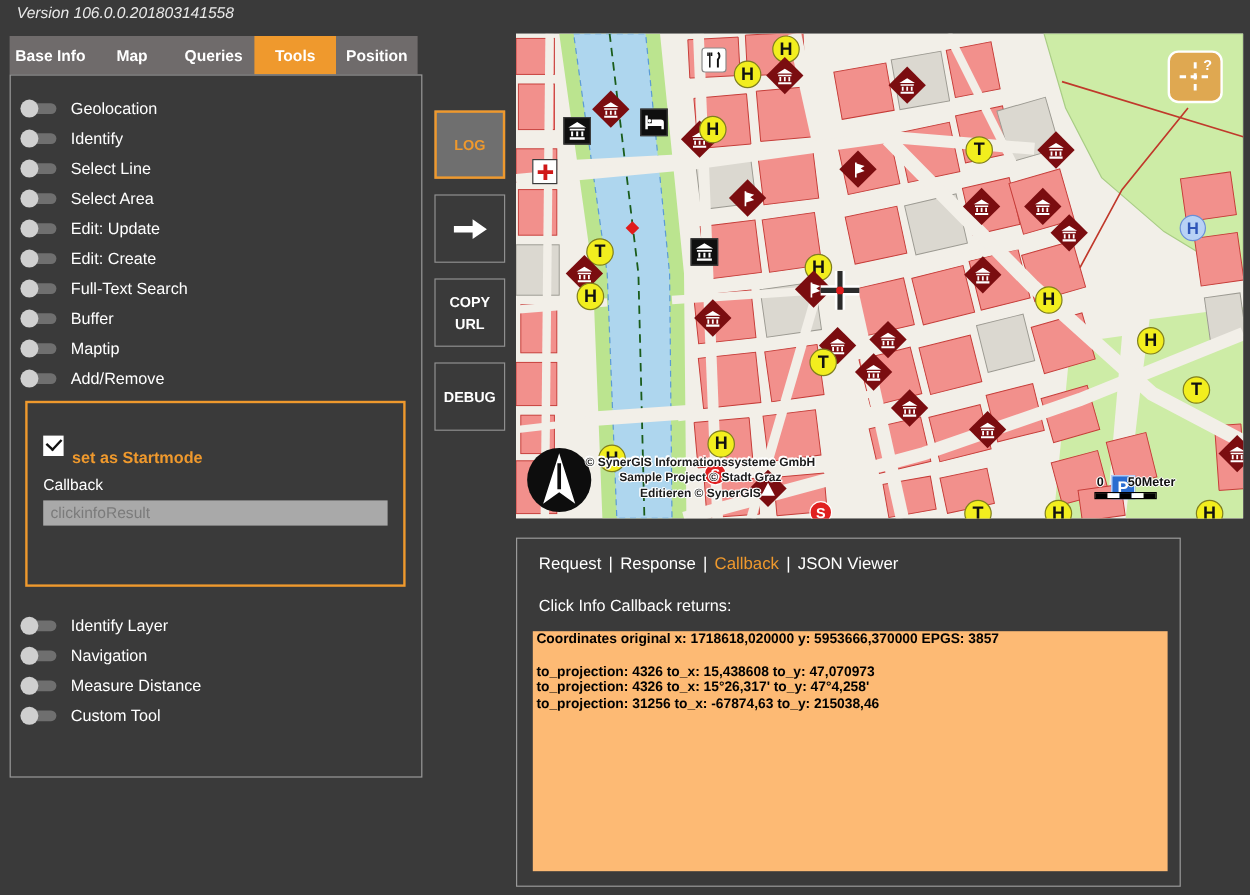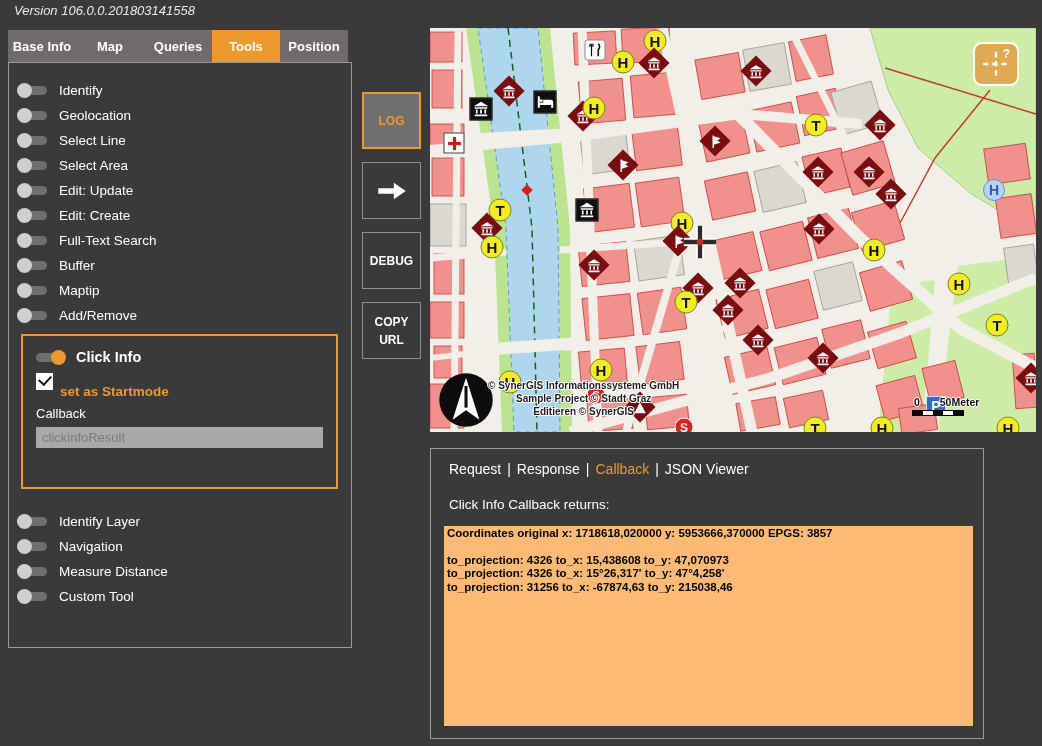--- a/index.html
+++ b/index.html
@@ -105,32 +105,32 @@
       <div class="tab active">Tools</div>
       <div class="tab">Position</div>
   </div>
 
   <div class="tools-panel">
     <div class="toggle-list top">
         <div class="toggle-row">
           <span class="toggle">
             <span class="knob"></span>
           </span>
+          <span class="toggle-label">Geolocation</span>
+        </div>
+        <div class="toggle-row">
+          <span class="toggle">
+            <span class="knob"></span>
+          </span>
           <span class="toggle-label">Identify</span>
         </div>
         <div class="toggle-row">
           <span class="toggle">
             <span class="knob"></span>
           </span>
-          <span class="toggle-label">Geolocation</span>
-        </div>
-        <div class="toggle-row">
-          <span class="toggle">
-            <span class="knob"></span>
-          </span>
           <span class="toggle-label">Select Line</span>
         </div>
         <div class="toggle-row">
           <span class="toggle">
             <span class="knob"></span>
           </span>
           <span class="toggle-label">Select Area</span>
         </div>
         <div class="toggle-row">
           <span class="toggle">
@@ -164,26 +164,20 @@
         </div>
         <div class="toggle-row">
           <span class="toggle">
             <span class="knob"></span>
           </span>
           <span class="toggle-label">Add/Remove</span>
         </div>
     </div>
 
     <div class="clickinfo-box">
-      <div class="toggle-row">
-        <span class="toggle on">
-            <span class="knob"></span>
-          </span>
-        <span class="ci-title">Click Info</span>
-      </div>
       <div class="check-row checked">
           <span class="checkbox"></span>
           <span class="check-label">set as Startmode</span>
         </div>
       <div class="cb-label">Callback</div>
       <input class="cb-input" type="text" placeholder="clickinfoResult" style="">
     </div>
 
     <div class="toggle-list bottom">
       <div class="toggle-row">
@@ -218,25 +212,25 @@
         <span class="btn-label">LOG</span>
 
       </button>
       <button class="action-btn icon-arrow-right">
 
         <svg viewBox="0 0 34 24">
           <path d="M2 9 H19 V3 L32 12 L19 21 V15 H2 Z" fill="#fff"></path>
         </svg>
       </button>
       <button class="action-btn">
-        <span class="btn-label">DEBUG</span>
+        <span class="btn-label">COPY URL</span>
 
       </button>
       <button class="action-btn">
-        <span class="btn-label">COPY URL</span>
+        <span class="btn-label">DEBUG</span>
 
       </button>
   </div>
 
   <div class="map">
     <svg class="map-base" viewBox="0 0 606 404" preserveAspectRatio="none">
       <rect width="606" height="404" fill="#f2efe8"></rect>
       <path d="M440,0 L606,0 L606,205 L540,165 L488,120 L458,62 Z" fill="#cdeca6" stroke="#a9cd85" stroke-width="1"></path>
       <path d="M528,238 L606,228 L606,404 L508,404 L520,300 Z" fill="#cdeca6"></path>
       <path d="M462,258 L505,252 L492,404 L448,404 Z" fill="#cdeca6"></path>

